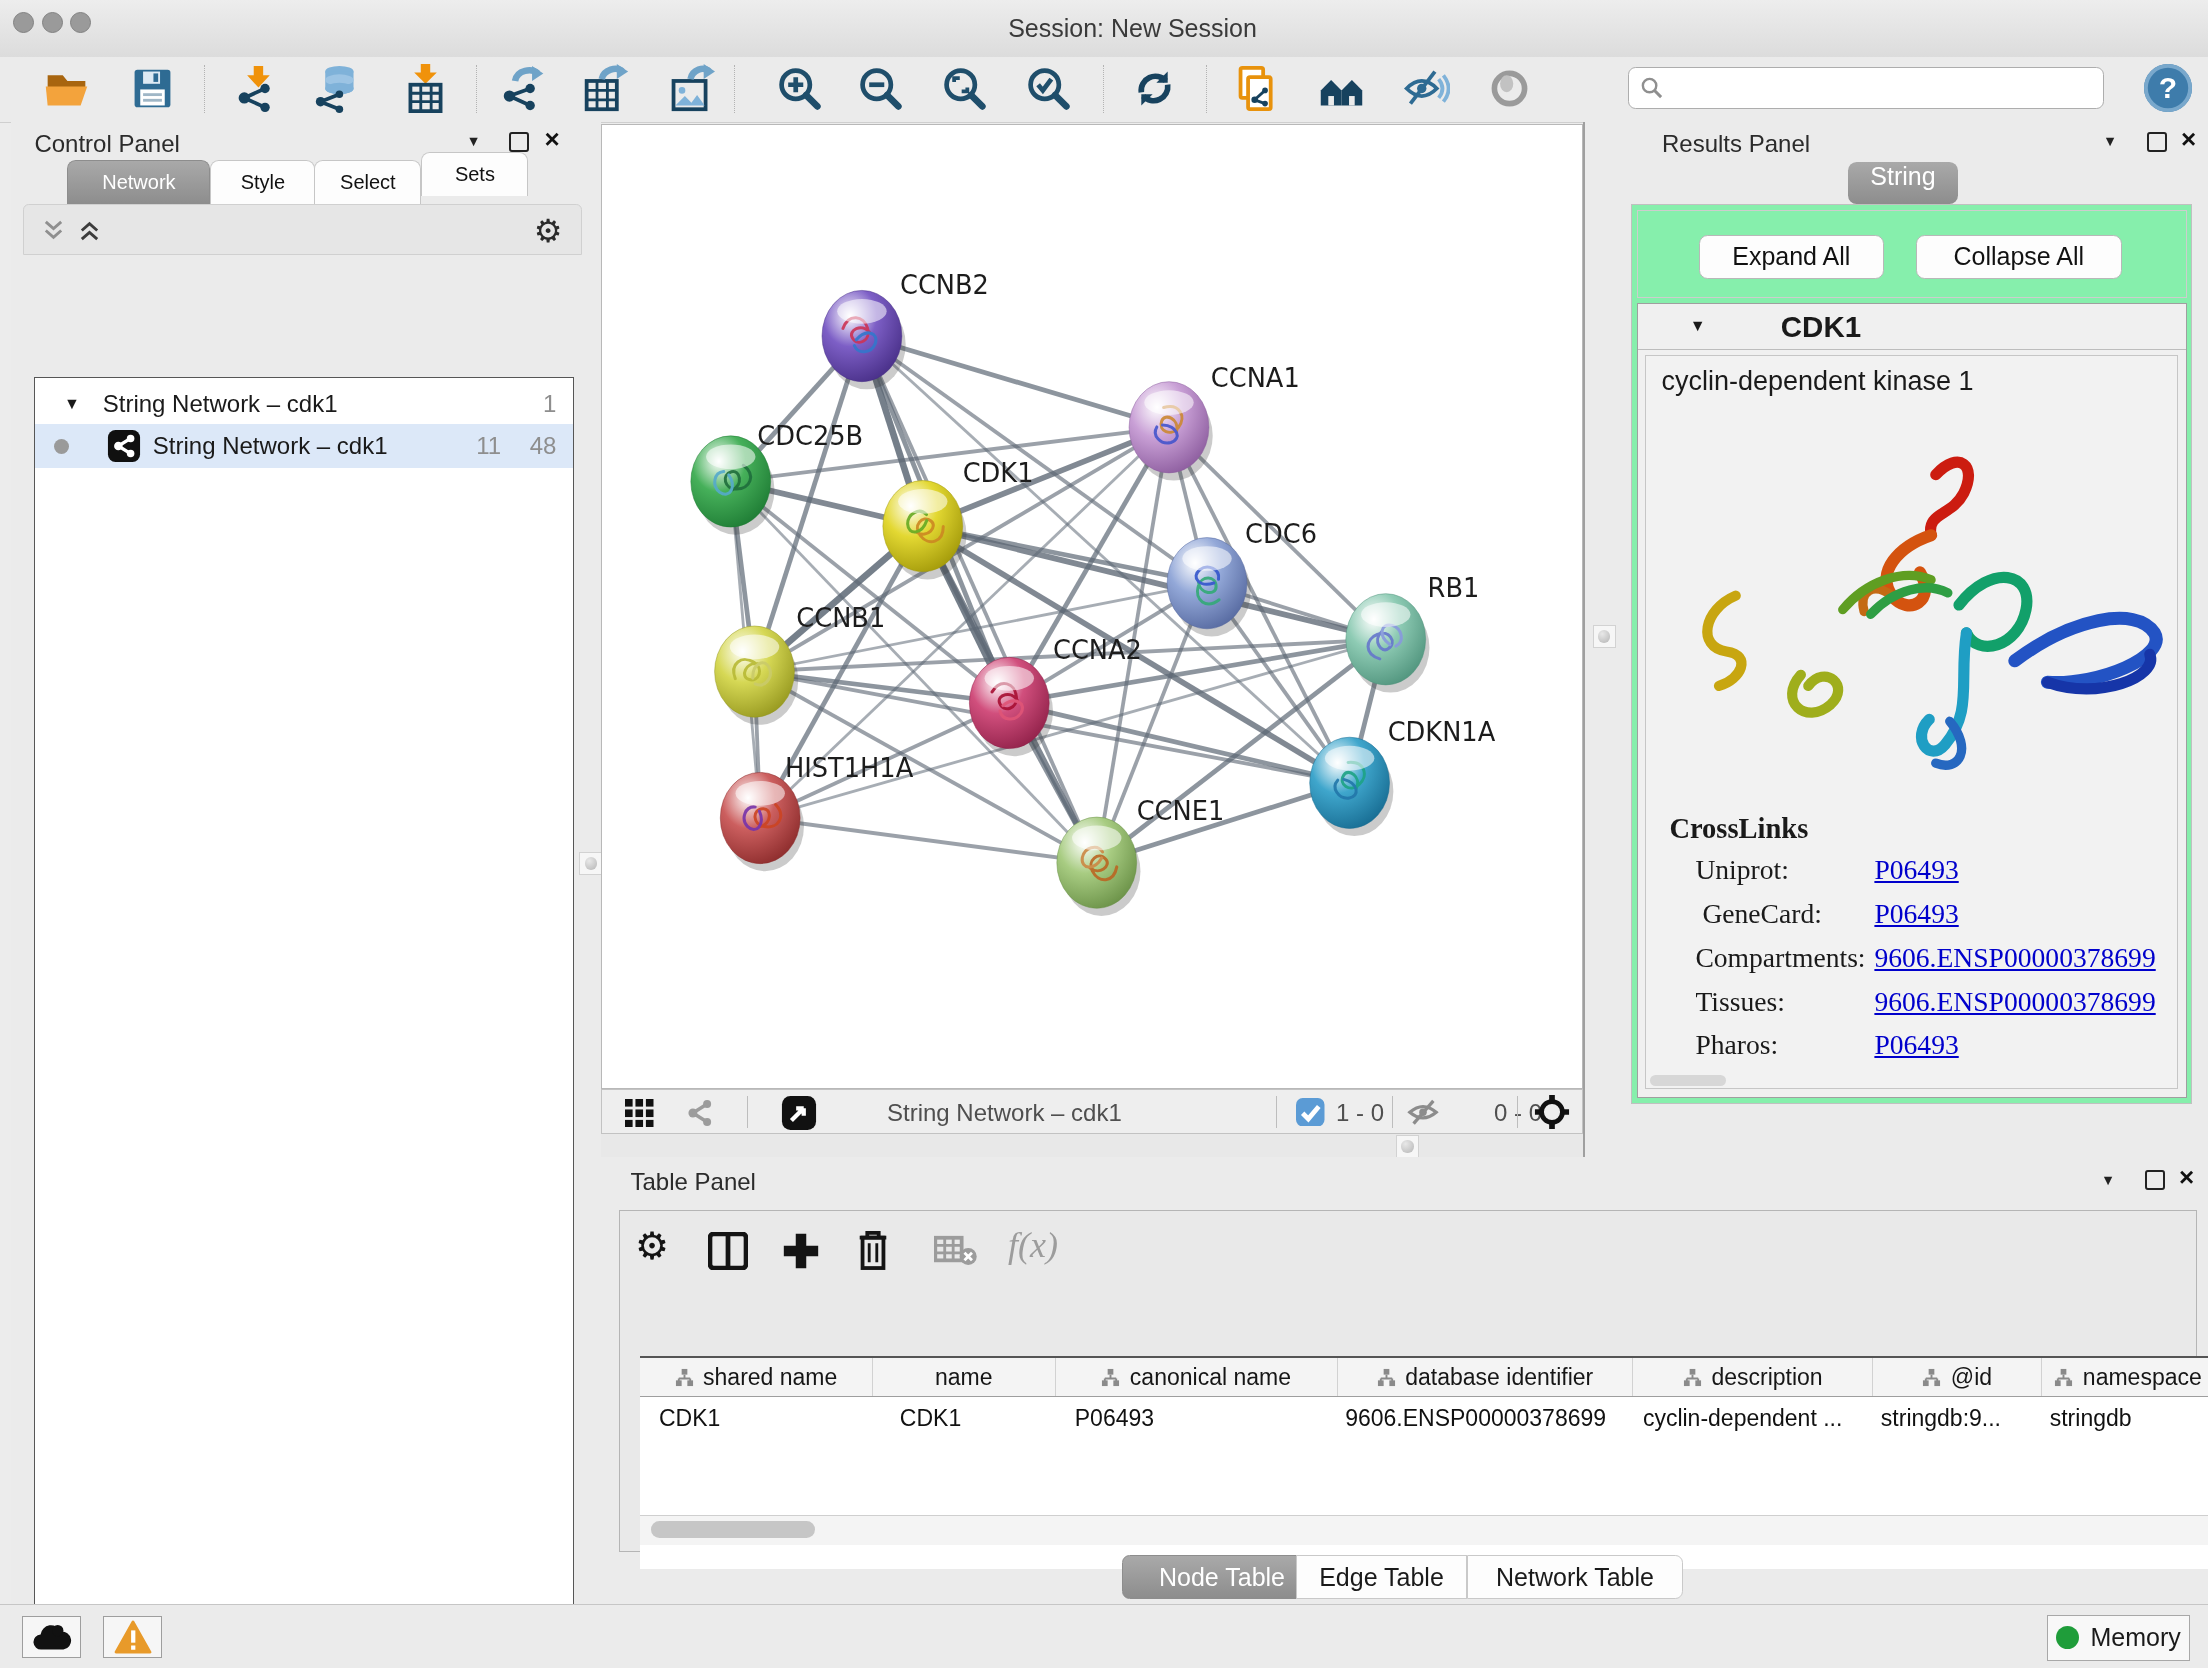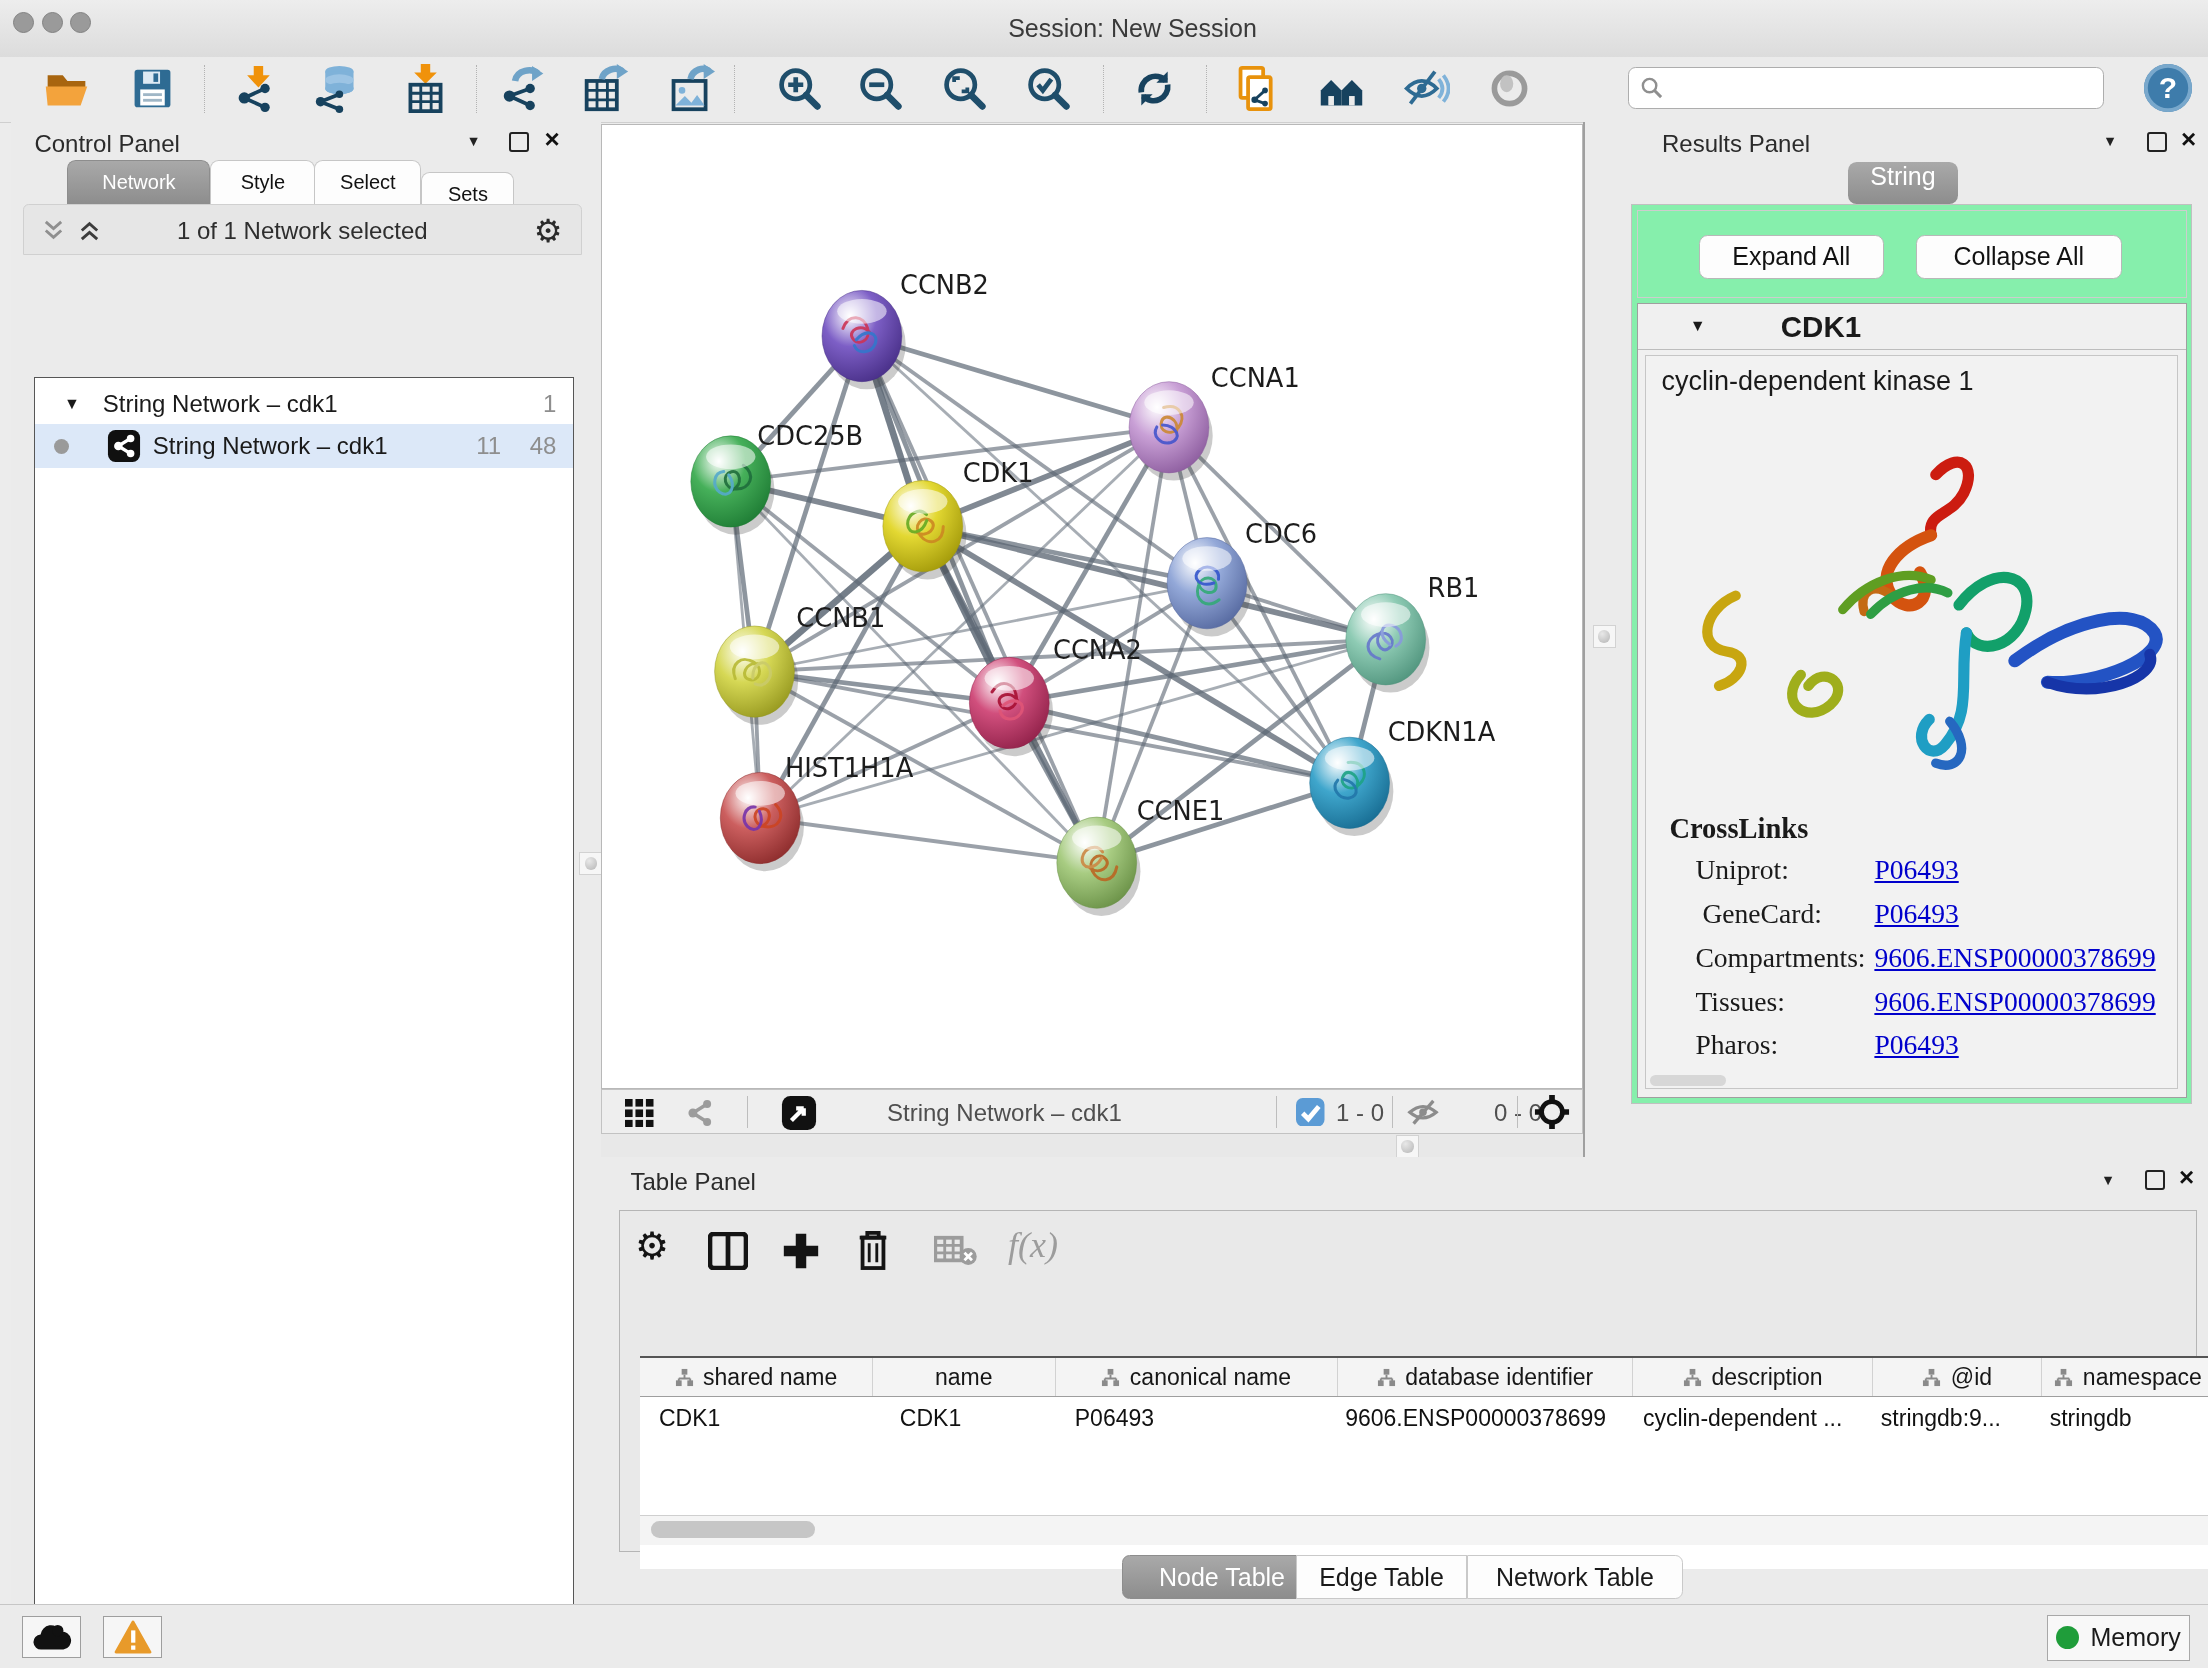--- a/index.html
+++ b/index.html
@@ -242,32 +242,31 @@
 
     <div class="tab sel abs" style="left:56px;top:38px;width:143px">
         <span>Network</span>
       </div>
     <div class="tab abs" style="left:199px;top:38px;width:105px">
         <span>Style</span>
       </div>
     <div class="tab abs" style="left:303px;top:38px;width:107px">
         <span>Select</span>
       </div>
-    <div class="tab abs" style="left:410px;top:50px;width:93px">
+    <div class="tab abs" style="left:410px;top:30px;width:107px">
         <span>Sets</span>
       </div>
 
     <div class="abs" style="left:11.4px;top:82px;width:559px;height:51px;background:#e6e6e6;border:1px solid #d0d0d0;border-radius:5.7px 5.7px 0 0;box-sizing:border-box;left:11.4px">
       <svg class="abs" style="left:17px;top:13.3px" width="25" height="25" viewBox="0 0 26 26">
         <path d="M5 4 l8 7 8 -7 M5 13 l8 7 8 -7" stroke="#8f8f8f" stroke-width="3" fill="none"></path>
       </svg>
       <svg class="abs" style="left:53px;top:13.3px" width="25" height="25" viewBox="0 0 26 26">
         <path d="M5 22 l8 -7 8 7 M5 13 l8 -7 8 7" stroke="#3c3c3c" stroke-width="3" fill="none"></path>
       </svg>
-      <div class="abs" style="left:0;top:12.4px;width:100%;text-align:center;font-size:24px;color:#2e2e2e">1 of 1 Network selected</div>
       <div class="abs" style="left:510px;top:6.7px;font-size:32px;color:#2b2b2b">⚙</div>
     </div>
 
     <div id="net-tree" class="abs">
       <div class="tree-row abs" style="top:3.8px">
         <span style="margin-left:28.5px;font-size:16px">▼</span>
         <span style="margin-left:23px;font-size:24px">String Network – cdk1</span>
         <span class="count" style="margin-left:auto;margin-right:17px">1</span>
       </div>
       <div class="tree-row abs" style="top:46px;background:#dce8f8">

